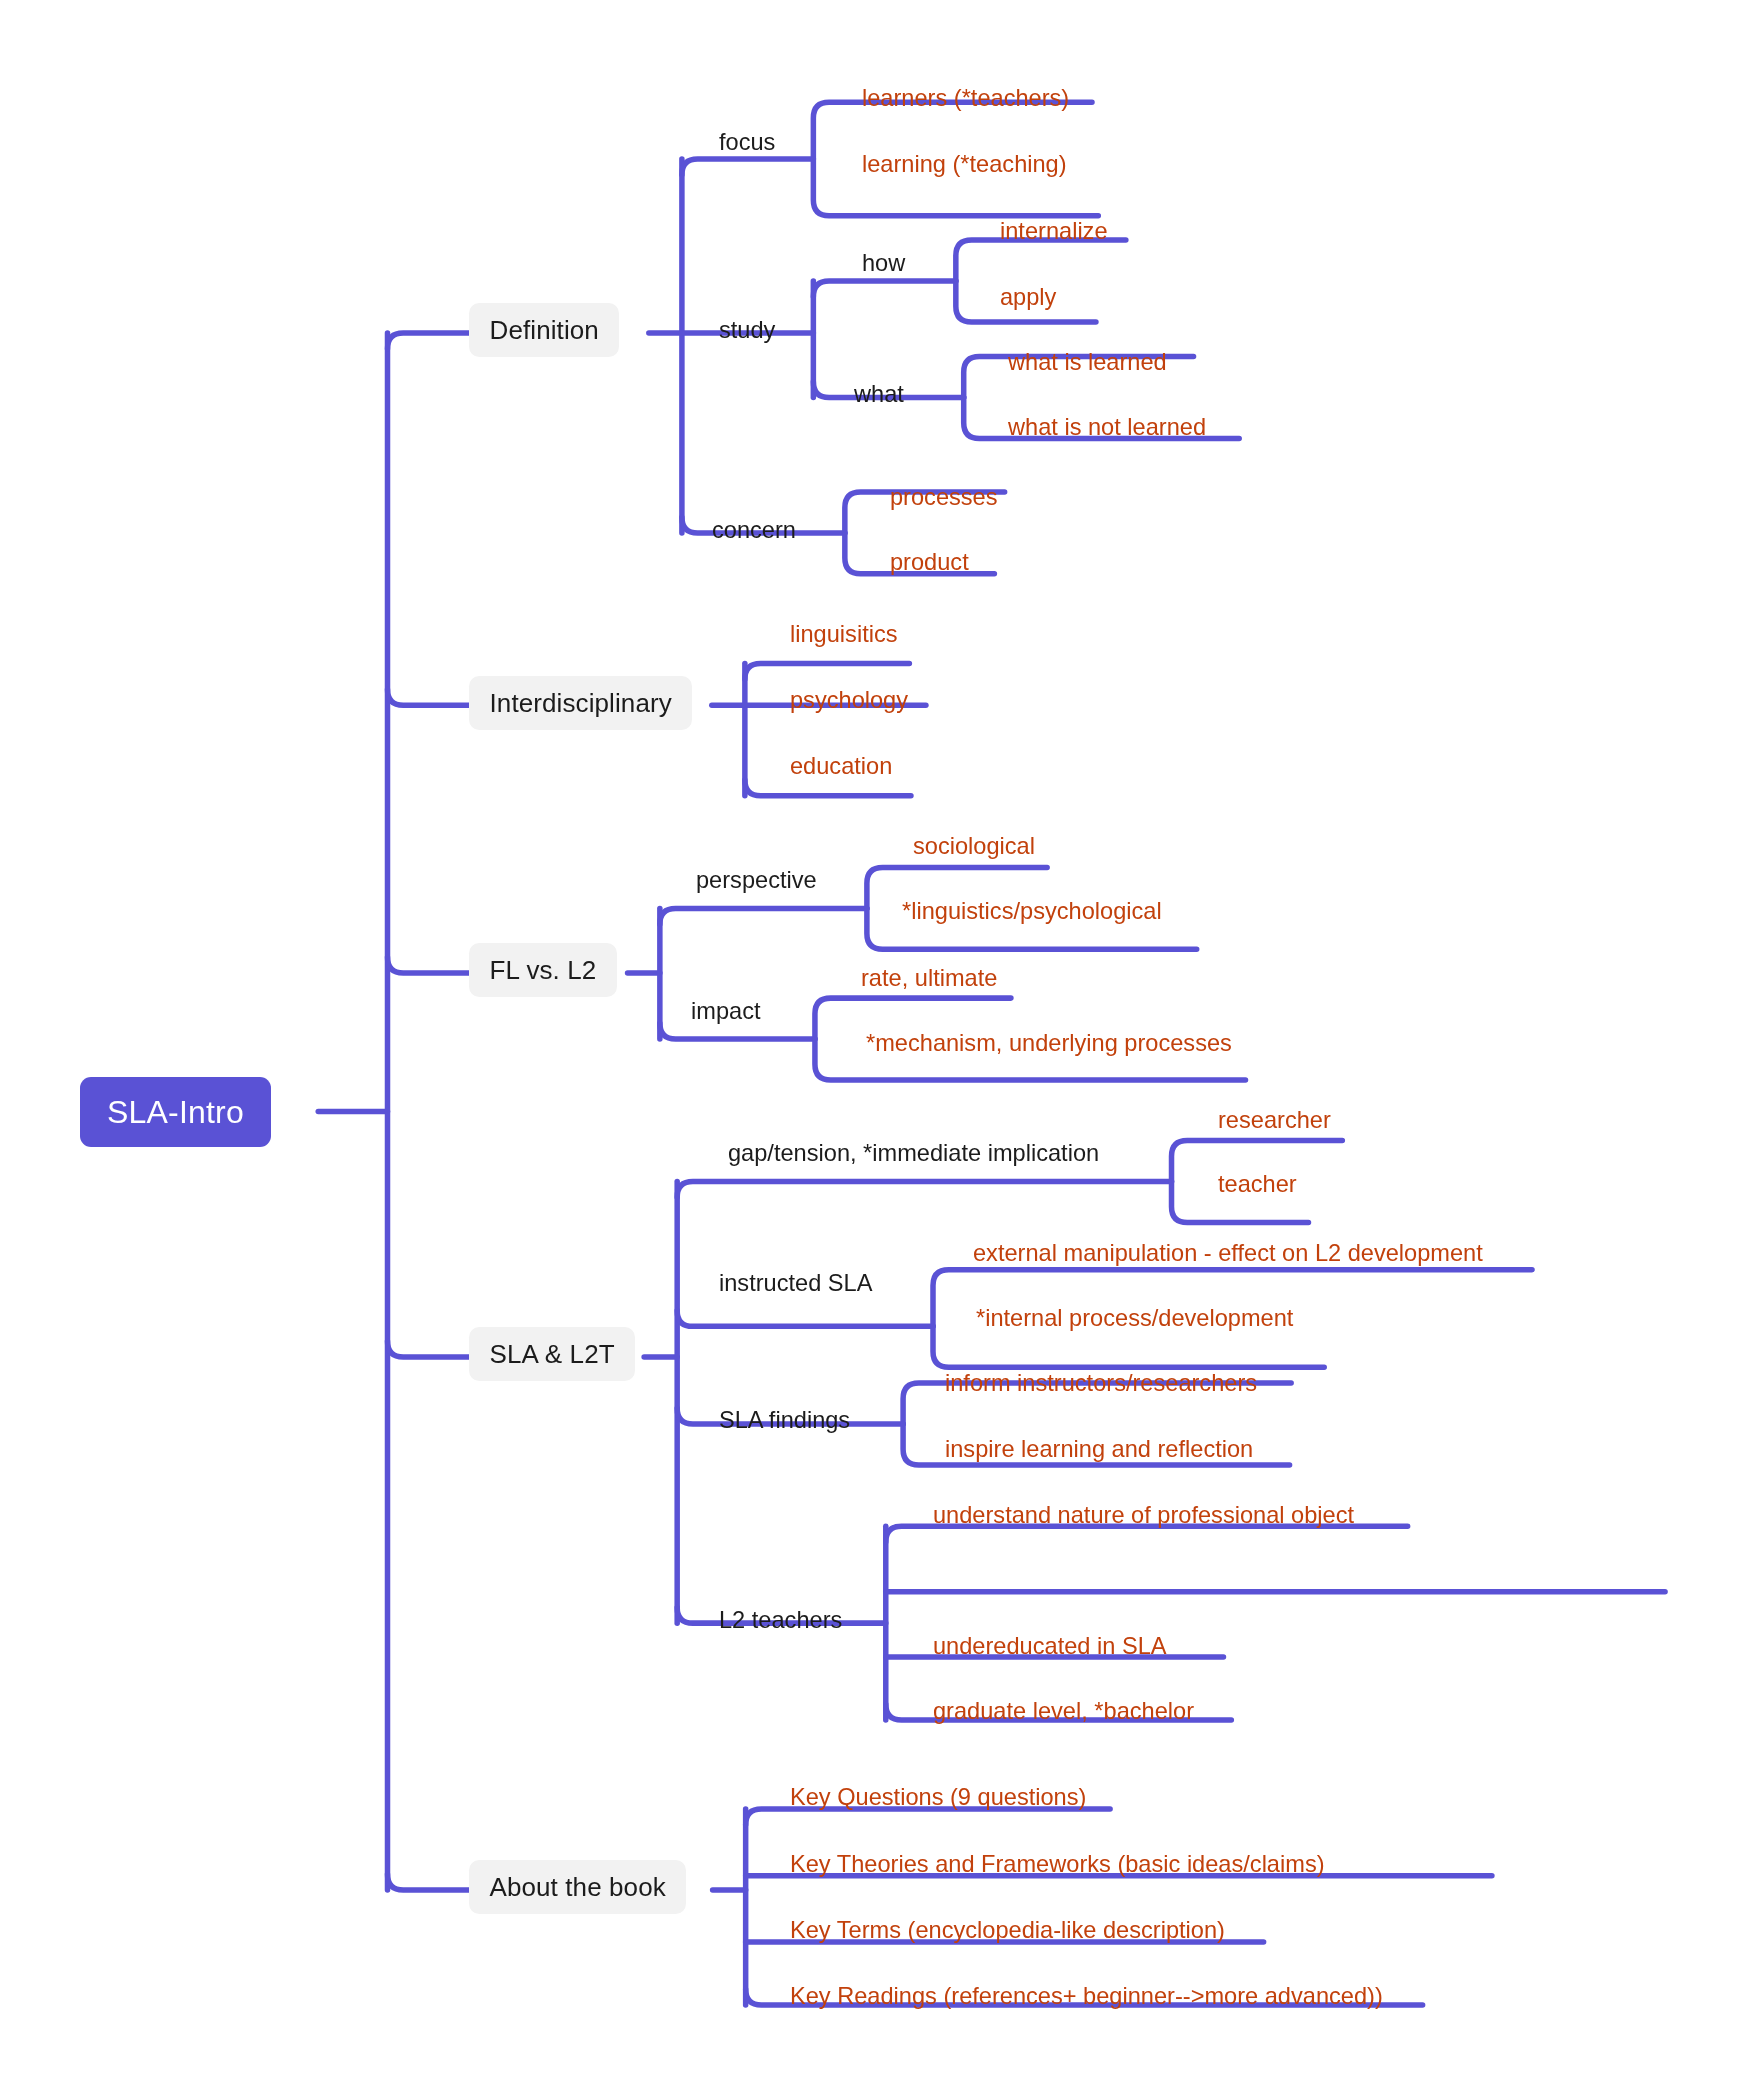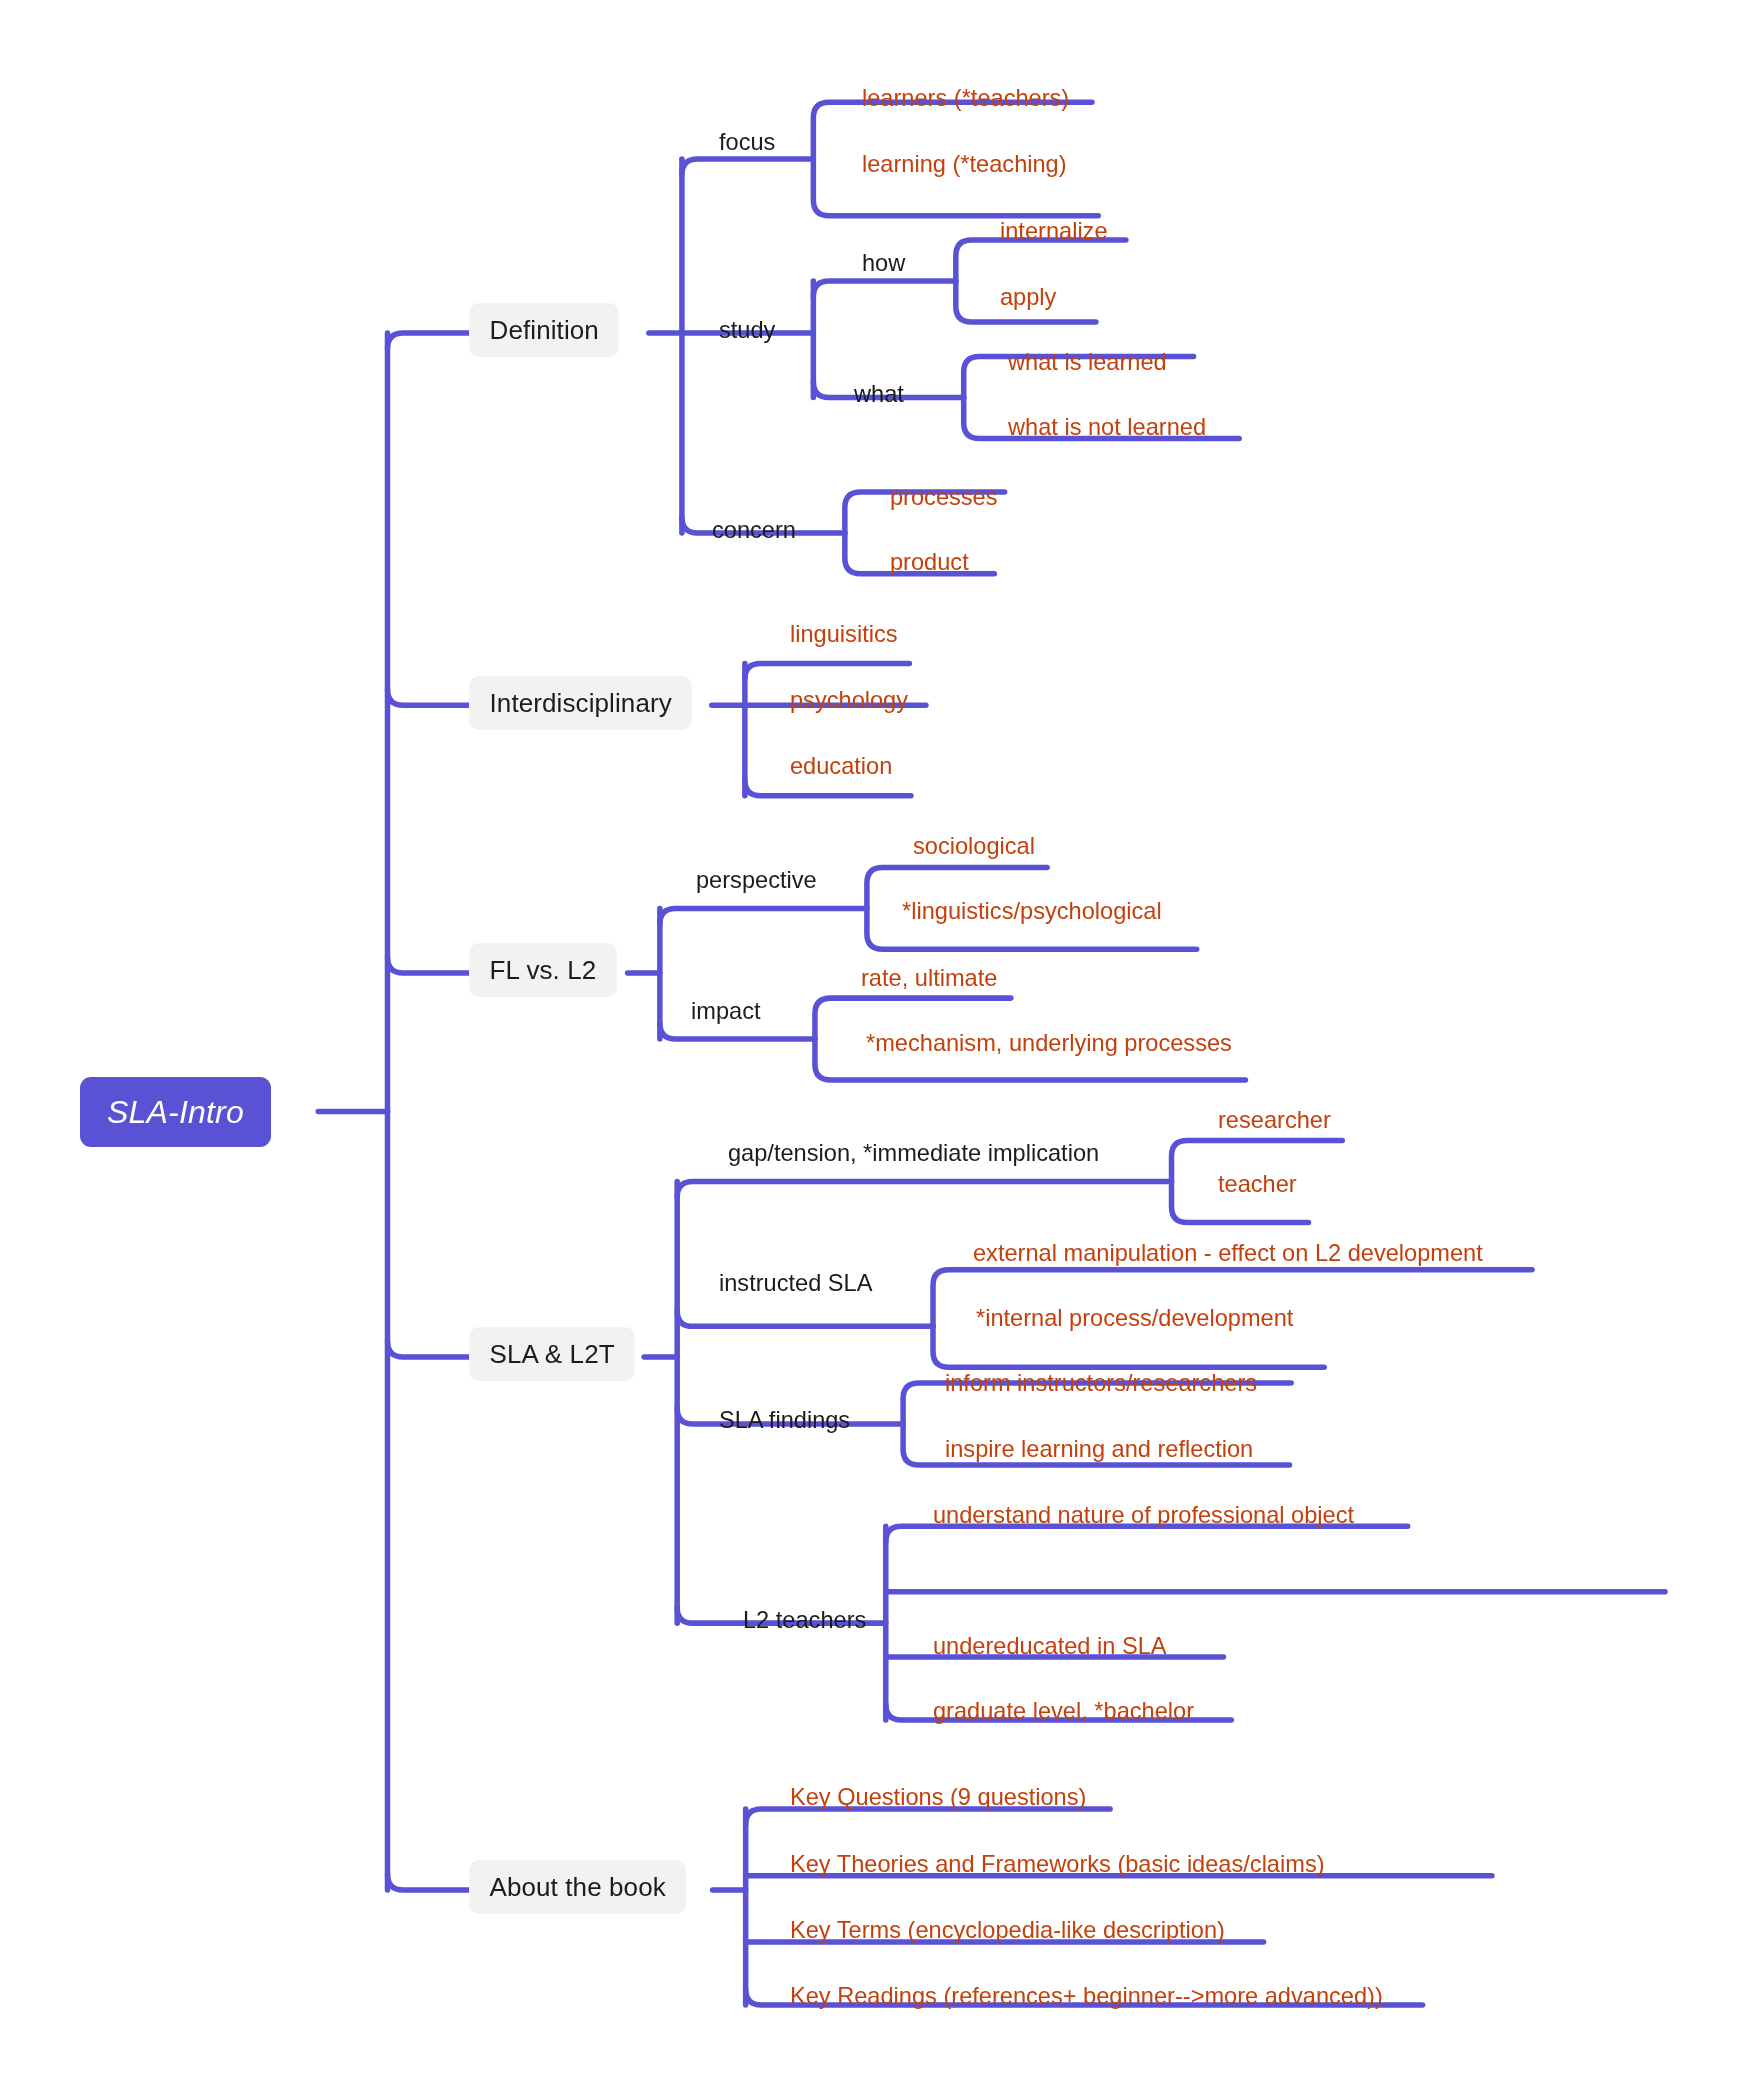--- a/index.html
+++ b/index.html
@@ -32,21 +32,20 @@
     line-height: 1;
   }
   
   .node.root {
     background: #5a52d5;
     color: #ffffff;
     border-radius: 11px;
     font-size: 32px;
     padding: 19px 27px;
     letter-spacing: 0.2px;
-    font-style: italic;
   }
   
   .node.topic {
     background: #f2f2f2;
     color: #1c1c1c;
     border-radius: 10.2px;
     font-size: 26px;
     padding: 14px 20.5px;
     letter-spacing: 0.1px;
   }
@@ -179,21 +178,21 @@
   <div class="node branch" style="left:862px; top:252px;">how</div>
   <div class="node branch" style="left:854px; top:383px;">what</div>
   <div class="node branch" style="left:712px; top:519px;">concern</div>
 
   <div class="node branch" style="left:696px; top:869px;">perspective</div>
   <div class="node branch" style="left:691px; top:1000px;">impact</div>
 
   <div class="node branch" style="left:728px; top:1142px;">gap/tension, *immediate implication</div>
   <div class="node branch" style="left:719px; top:1272px;">instructed SLA</div>
   <div class="node branch" style="left:719px; top:1409px;">SLA findings</div>
-  <div class="node branch" style="left:719px; top:1609px;margin-left:24px;">L2 teachers</div>
+  <div class="node branch" style="left:719px; top:1609px;">L2 teachers</div>
 
   <div class="node leaf" style="left:862px; top:87px;">learners (*teachers)</div>
   <div class="node leaf" style="left:862px; top:153px;">learning (*teaching)</div>
 
   <div class="node leaf" style="left:1000px; top:220px;">internalize</div>
   <div class="node leaf" style="left:1000px; top:286px;">apply</div>
 
   <div class="node leaf" style="left:1008px; top:351px;">what is learned</div>
   <div class="node leaf" style="left:1008px; top:416px;">what is not learned</div>
 

